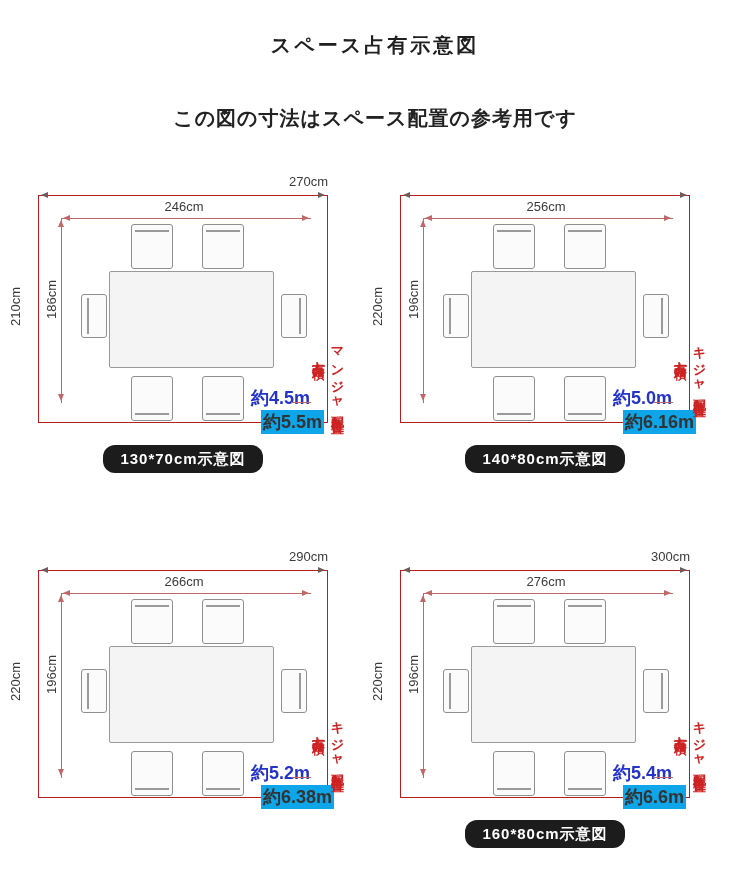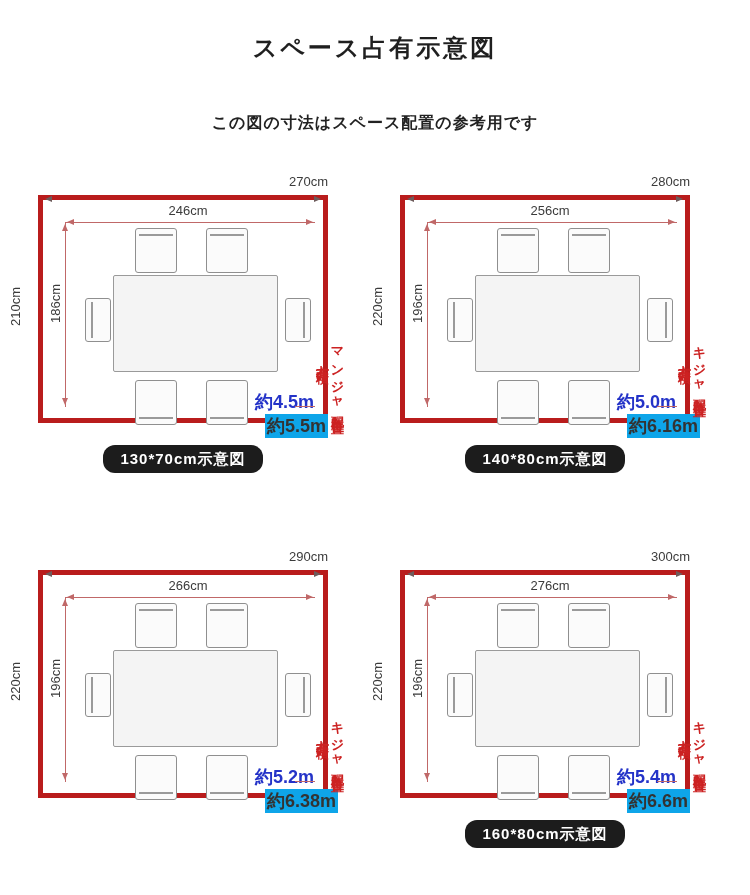--- a/index.html
+++ b/index.html
@@ -1,28 +1,28 @@
 <!DOCTYPE html>
 <html><head>
 <meta charset="utf-8">
 <style>
   * { margin:0; padding:0; box-sizing:border-box; }
   body { background:#ffffff; font-family:"Liberation Sans", sans-serif; }
   .page { position:relative; width:750px; height:895px; background:#ffffff; overflow:hidden; margin:0 auto; }
 
   .page-title { position:absolute; top:32px; left:0; width:750px; text-align:center;
-    font-size:24px; font-weight:bold; color:#1f1f1f; letter-spacing:3px; }
+    font-size:20px; font-weight:bold; color:#1f1f1f; letter-spacing:3px; }
   .page-subtitle { position:absolute; top:105px; left:0; width:750px; text-align:center;
-    font-size:16px; font-weight:bold; color:#222; letter-spacing:1px;margin-top:8px; }
+    font-size:20px; font-weight:bold; color:#222; letter-spacing:1px; }
 
   .diagram { position:absolute; width:375px; height:330px; }
 
   
   .room { position:absolute; left:38px; top:22px; width:290px; height:228px;
-    border:5px solid #b91c1c;text-decoration:underline; }
+    border:1px solid #b91c1c;text-decoration:underline; }
   .room::before { content:""; position:absolute; left:-1px; top:-4.5px;
     border:3.5px solid transparent; border-right:7px solid #6d5c5c; }
   .room::after { content:""; position:absolute; right:-1px; top:-4.5px;
     border:3.5px solid transparent; border-left:7px solid #6d5c5c; }
 
   .dim-label { position:absolute; font-size:13px; color:#3b3b3b; white-space:nowrap; }
   .top-outer { left:38px; top:1px; width:290px; text-align:right; }
   .top-inner { left:0; top:3px; width:290px; text-align:center; }
 
   .left-outer { left:-7px; top:126px; width:44px; text-align:center;
@@ -106,21 +106,20 @@
       <div class="value value-blue">約4.5m</div>
       <div class="value-tick"></div>
       <div class="value value-dark">約5.5m</div>
       <div class="vtext v-occupied">占有面積</div>
     </div>
     <div class="vtext v-position">マンジャ配置位置</div>
     <div class="caption">130*70cm示意図</div>
   </div>
 
   <div class="diagram" style="left:362px;top:173px">
-    <div class="dim-label top-outer">280cm</div>
     <div class="dim-label left-outer">220cm</div>
     <div class="room">
       <div class="dim-label top-inner">256cm</div>
       <div class="dim-label left-inner">196cm</div>
       <div class="inner-h-line"></div>
       <div class="inner-v-line"></div>
       <div class="table"></div>
       <div class="chair c-top" style="left:92px"></div>
       <div class="chair c-top" style="left:163px"></div>
       <div class="chair c-bottom" style="left:92px"></div>

